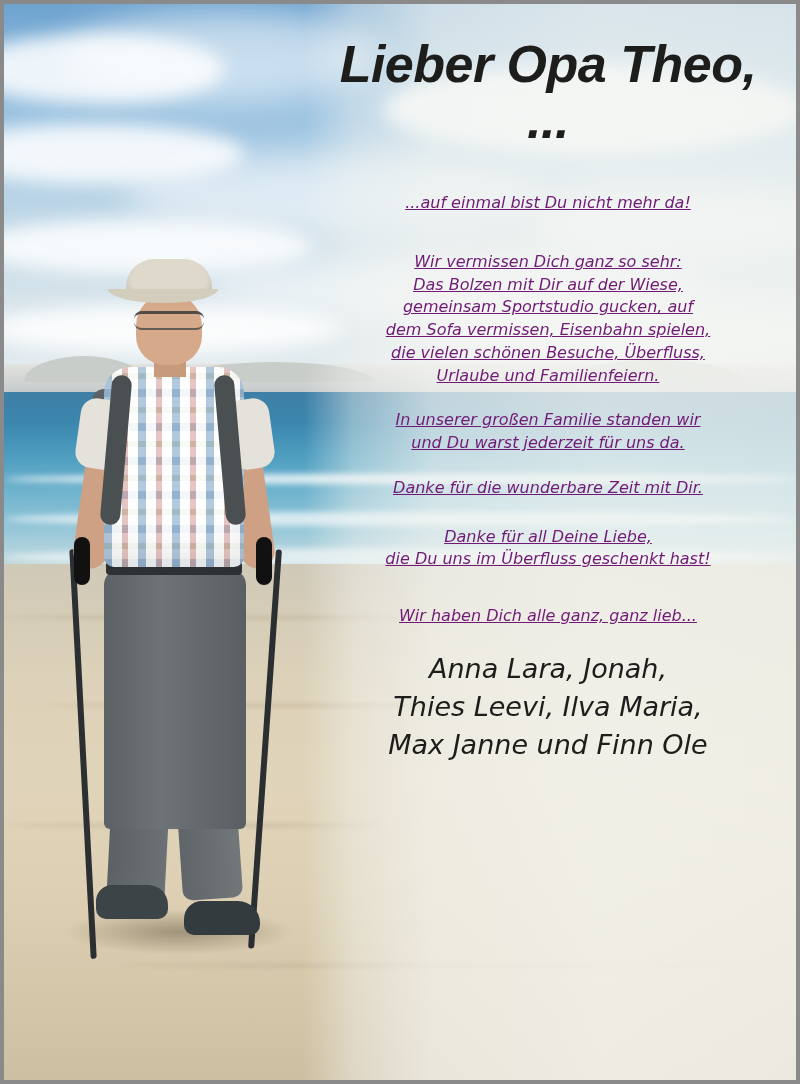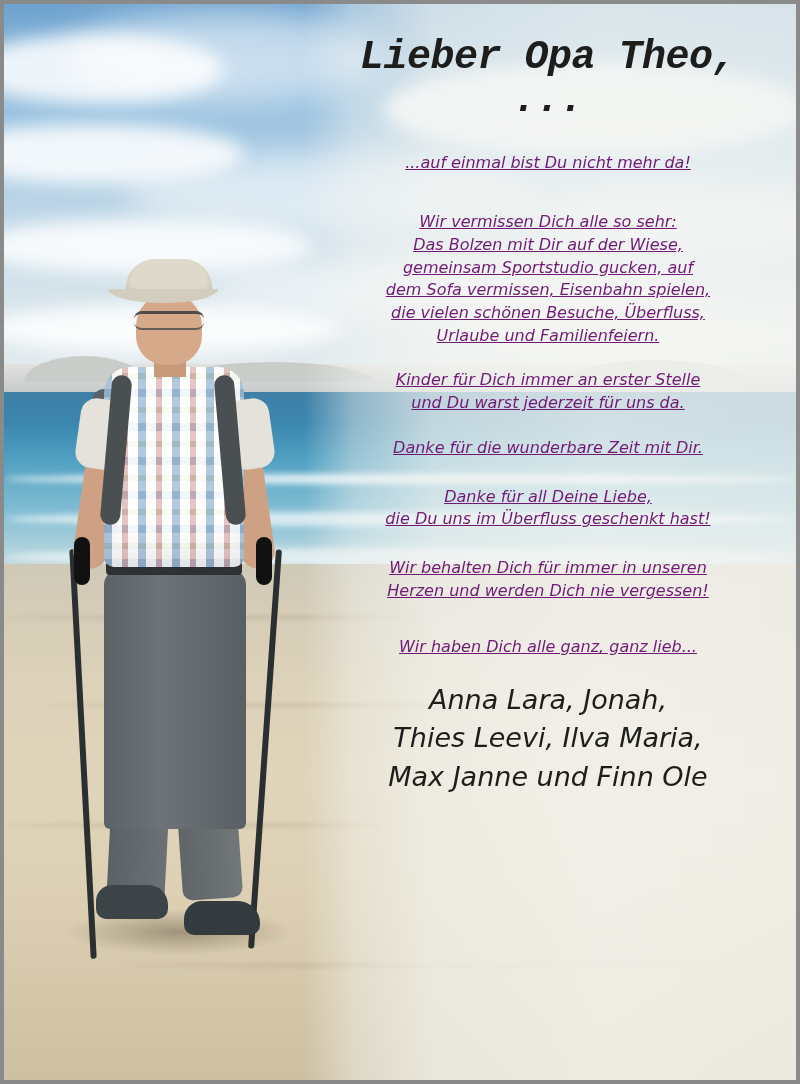--- a/index.html
+++ b/index.html
@@ -206,27 +206,27 @@
   
   .text-col {
     position: absolute;
     left: 318px;
     top: 26px;
     width: 452px;
     text-align: center;
     color: #1d1d1b;
   }
   .headline {
-    font-family: Liberation Mono, monospace;
+    font-family: Liberation Sans, sans-serif;
     font-weight: bold;
     font-style: italic;
-    font-size: 40px;
+    font-size: 52px;
     line-height: 1.08;
     letter-spacing: -0.5px;
-    margin: 6px 0 30px 0;
+    margin: 6px 0 44px 0;
   }
   .para {
     font-family: "DejaVu Sans", sans-serif;
     font-style: italic;
     font-size: 16px;
     line-height: 1.42;
     margin: 0 0 22px 0;
     color: #701a75;
     text-decoration: underline;
   }
@@ -310,46 +310,42 @@
 
   <div class="text-col">
 
     <h1 class="headline">Lieber Opa Theo, ...</h1>
 
     <p class="para first">
       <span class="line">...auf einmal bist Du nicht mehr da!</span>
     </p>
 
     <p class="para">
-      <span class="line">Wir vermissen Dich alle so sehr:</span>
+      <span class="line">Wir vermissen Dich ganz so sehr:</span>
       <span class="line">Das Bolzen mit Dir auf der Wiese,</span>
       <span class="line">gemeinsam Sportstudio gucken, auf</span>
       <span class="line">dem Sofa vermissen, Eisenbahn spielen,</span>
       <span class="line">die vielen schönen Besuche, Überfluss,</span>
       <span class="line">Urlaube und Familienfeiern.</span>
     </p>
 
     <p class="para">
-      <span class="line">Kinder für Dich immer an erster Stelle</span>
+      <span class="line">In unserer großen Familie standen wir</span>
       <span class="line">und Du warst jederzeit für uns da.</span>
     </p>
 
     <p class="para tight">
       <span class="line">Danke für die wunderbare Zeit mit Dir.</span>
     </p>
 
     <p class="para tight">
       <span class="line">Danke für all Deine Liebe,</span>
       <span class="line">die Du uns im Überfluss geschenkt hast!</span>
     </p>
 
-    <p class="para">
-      <span class="line">Wir behalten Dich für immer in unseren</span>
-      <span class="line">Herzen und werden Dich nie vergessen!</span>
-    </p>
 
     <p class="para spacer-top">
       <span class="line">Wir haben Dich alle ganz, ganz lieb...</span>
     </p>
 
     <div class="signature">
       <span class="line">Anna Lara, Jonah,</span>
       <span class="line">Thies Leevi, Ilva Maria,</span>
       <span class="line">Max Janne und Finn Ole</span>
     </div>

